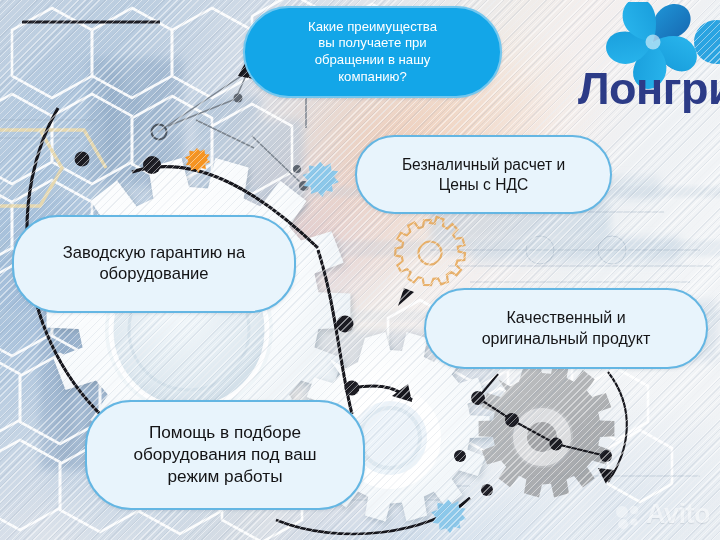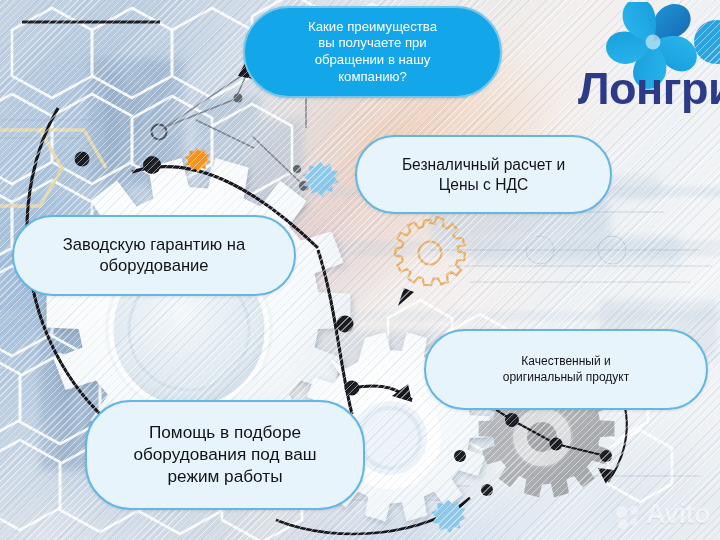--- a/index.html
+++ b/index.html
@@ -113,22 +113,22 @@
   }
   .bubble.light {
     background: #e8f4fc;
     border: 2.4px solid #64b6e3;
     color: #141416;
     box-shadow: 0 1px 3px rgba(40,70,100,.13);
   }
 
   #bubble-question { left: 243px; top: 6px;  width: 259px; height: 92px; }
   #bubble-cashless { left: 355px; top: 135px; width: 257px; height: 79px; font-size: 15.6px; }
-  #bubble-warranty { left: 12px;  top: 215px; width: 284px; height: 81px; font-size: 16.6px; }
-  #bubble-quality  { left: 424px; top: 288px; width: 284px; height: 81px; font-size: 12px; margin-top: 41px; }
+  #bubble-warranty { left: 12px;  top: 215px; width: 284px; height: 98px; font-size: 16.6px; }
+  #bubble-quality  { left: 424px; top: 288px; width: 284px; height: 81px; font-size: 16px; }
   #bubble-help     { left: 85px;  top: 400px; width: 280px; height: 110px; font-size: 17.2px; }
 
   
   #avito {
     position: absolute; right: 10px; bottom: 10px;
     display: flex; align-items: flex-end; gap: 5px;
     opacity: .42;
   }
   #avito-text {
     font-family: "Liberation Sans", sans-serif;

